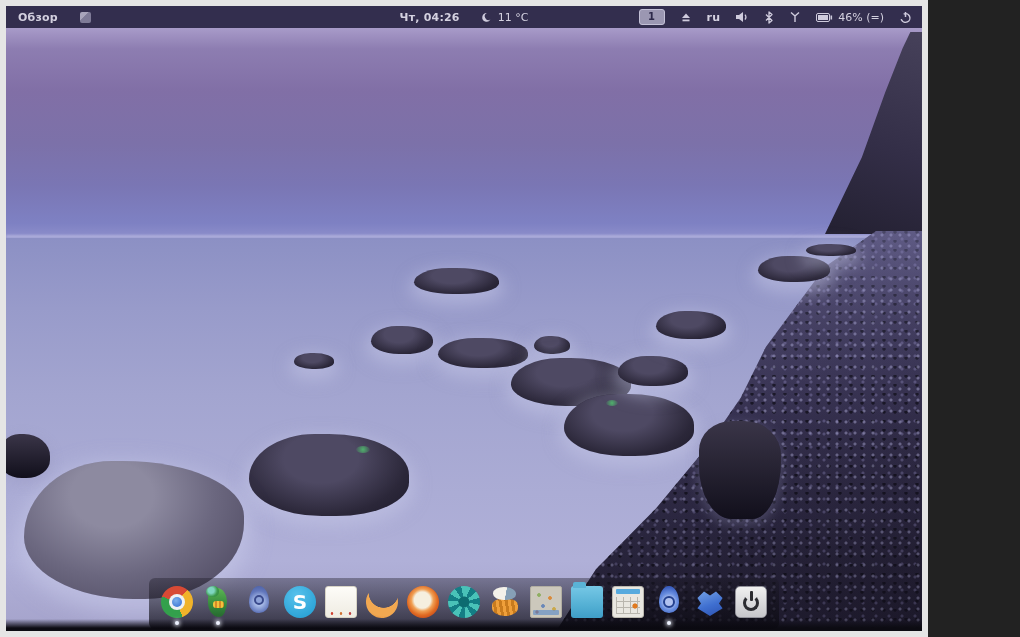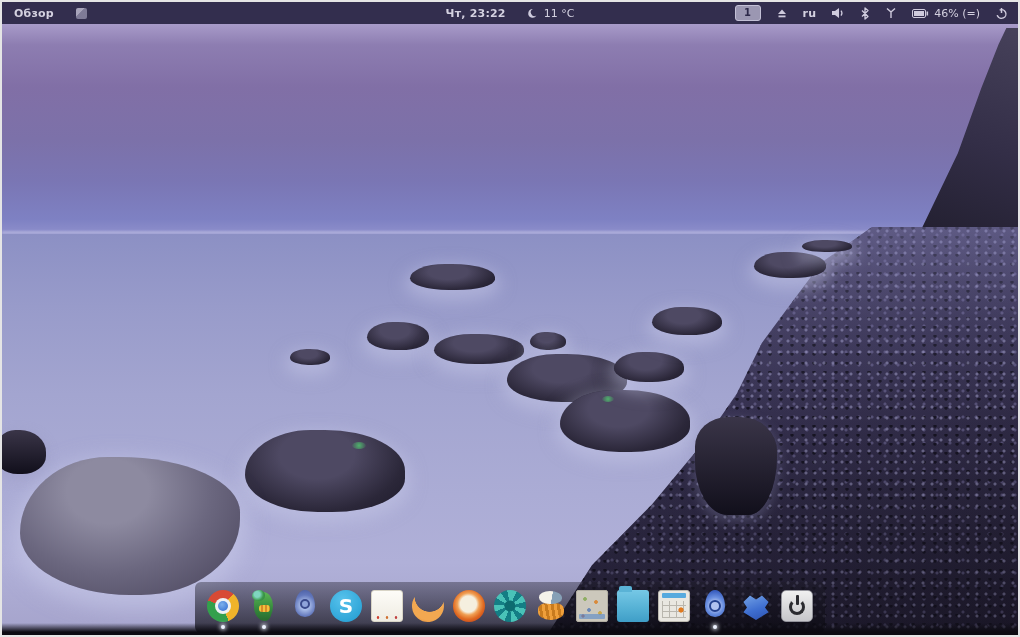--- a/index.html
+++ b/index.html
@@ -1,18 +1,18 @@
 <!DOCTYPE html>
 <html><head>
 <meta charset="utf-8">
 <style>
   html,body{margin:0;padding:0;background:#222;}
   .screen{
-    position:relative;width:1020px;height:637px;box-sizing:border-box;
-    border:2px solid #e5e5e5;overflow:hidden;
+    position:relative;width:928px;height:637px;box-sizing:border-box;
+    border:6px solid #e5e5e5;overflow:hidden;
     font-family:"DejaVu Sans",sans-serif;background:#8a7cb0;
   }
   
   .topbar{
     position:absolute;top:0;left:0;right:0;height:22px;z-index:50;
     background:#332e4e;color:#d4d1e0;font-size:11px;
     display:flex;align-items:center;justify-content:space-between;
   }
   .tb-left{display:flex;align-items:center;gap:22px;margin-left:12px;}
   .tb-center{position:absolute;left:50%;transform:translateX(-50%);display:flex;align-items:center;gap:22px;}
@@ -148,21 +148,21 @@
 <body>
 
 <div class="screen">
 
   <div class="topbar">
     <div class="tb-left">
       <span class="tb-label">Обзор</span>
       <span class="appind"></span>
     </div>
     <div class="tb-center">
-      <span class="tb-label">Чт, 23:22</span>
+      <span class="tb-label">Чт, 04:26</span>
       <span class="tb-group">
         <span class="tb-icon">
           <svg width="11" height="11" viewBox="0 0 11 11">
               <path d="M8.8 7.6 A4.4 4.4 0 1 1 5.2 0.9 A3.6 3.6 0 0 0 8.8 7.6 Z" fill="#cfcbdd"></path>
             </svg>
         </span>
         <span>11 °C</span>
       </span>
     </div>
     <div class="tb-right">

